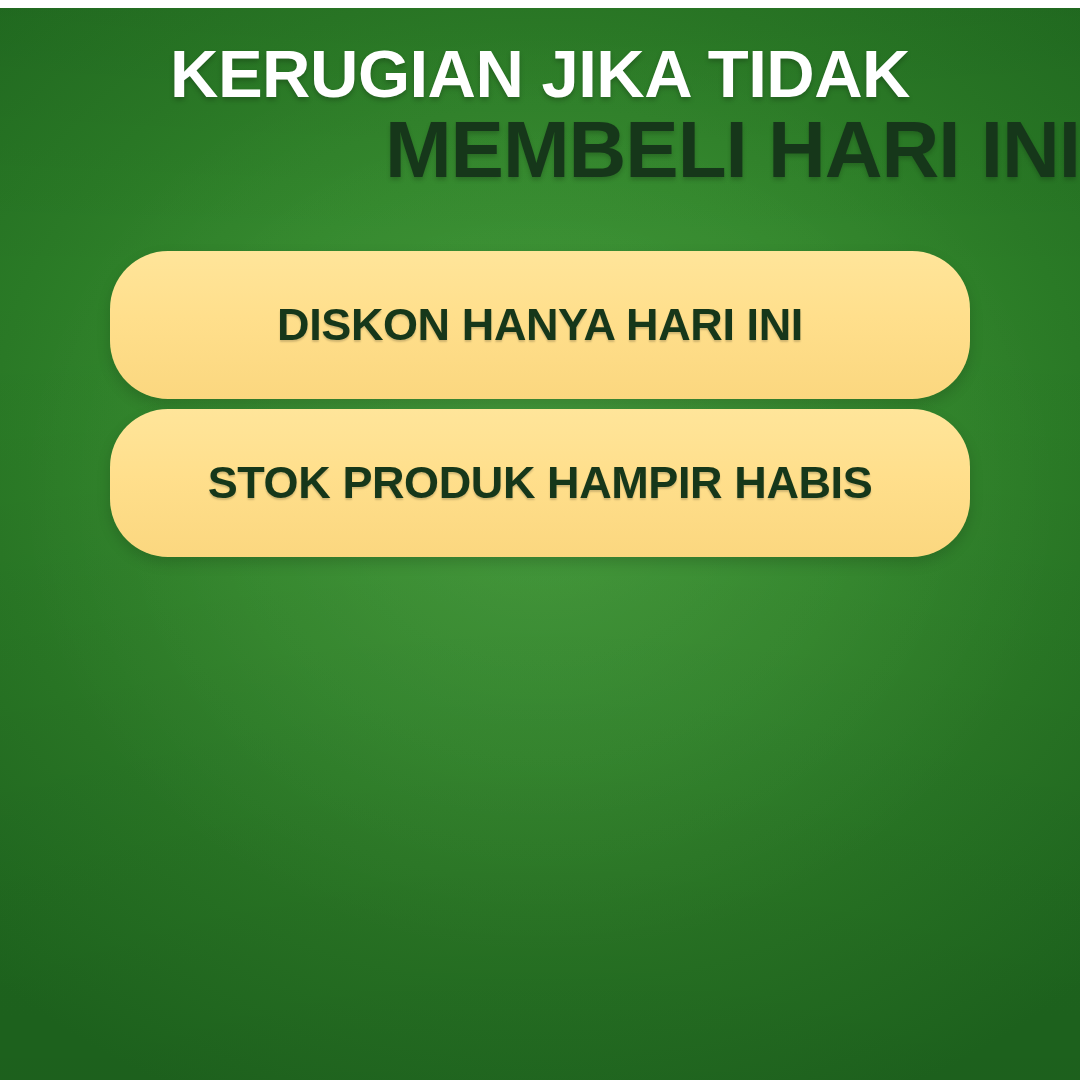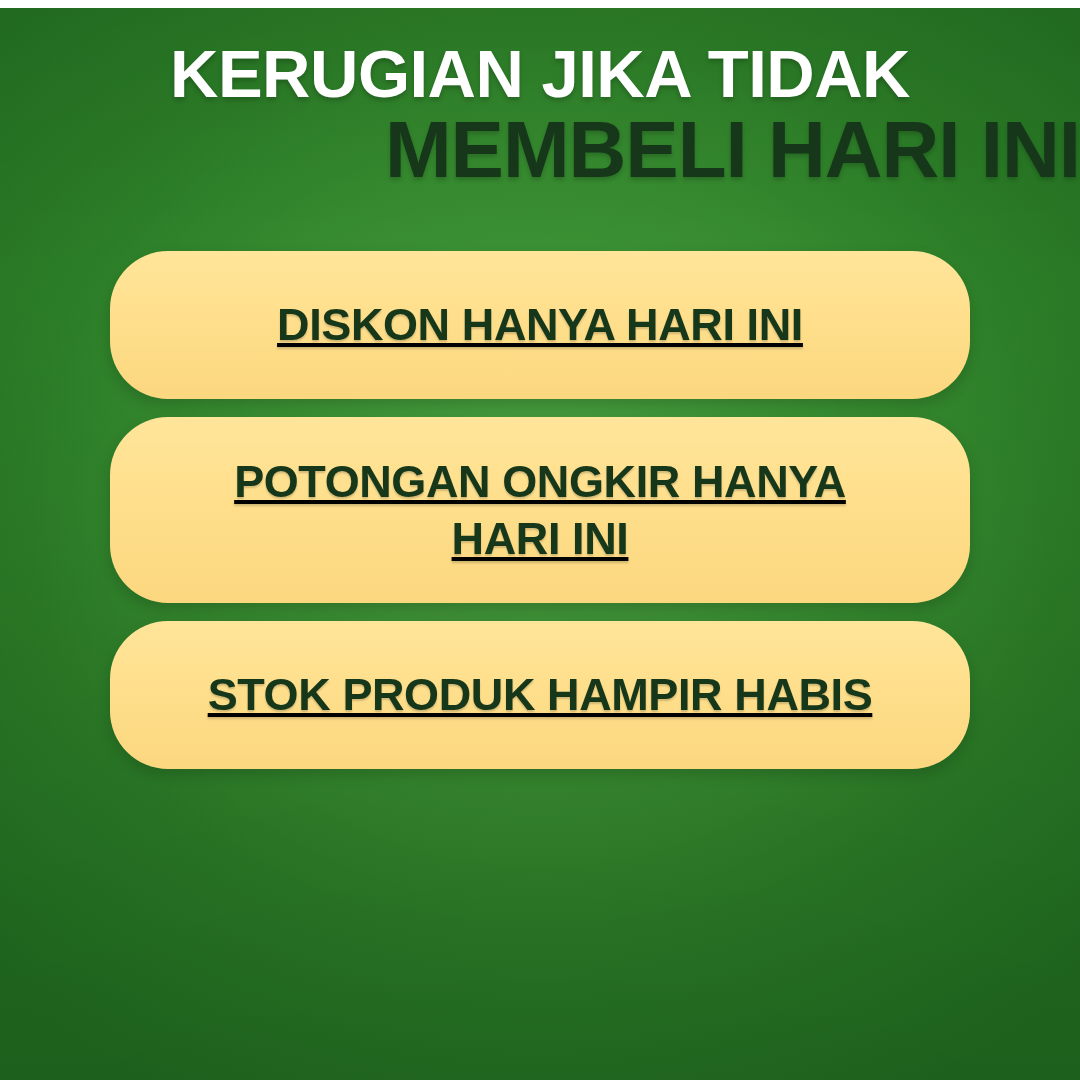--- a/index.html
+++ b/index.html
@@ -64,22 +64,21 @@
     text-align: right;
   }
 
   .cards {
     position: relative;
     z-index: 2;
     margin-top: 62px;
     width: 860px;
     display: flex;
     flex-direction: column;
-    gap: 18px;
-    text-decoration: underline;
+    gap: 10px;
   }
   .card {
     background: linear-gradient(180deg, #ffe59a 0%, #ffdf8c 45%, #fbd77f 100%);
     border-radius: 58px;
     box-shadow: 0 6px 14px rgba(0,0,0,0.16);
     display: flex;
     align-items: center;
     justify-content: center;
     text-align: center;
     padding: 26px 46px;
@@ -113,23 +112,20 @@
     <span class="headline-line1">KERUGIAN JIKA TIDAK</span>
     <span class="headline-line2">MEMBELI HARI INI</span>
   </div>
 
   <div class="cards">
 
     <div class="card card-1">
       <span class="card-text">DISKON HANYA HARI INI</span>
     </div>
 
-    <div class="card card-2">
-      <span class="card-text">POTONGAN ONGKIR HANYA HARI INI</span>
-    </div>
 
     <div class="card card-3">
       <span class="card-text">STOK PRODUK HAMPIR  HABIS</span>
     </div>
 
 
   </div>
 </div>
 
 </body></html>

